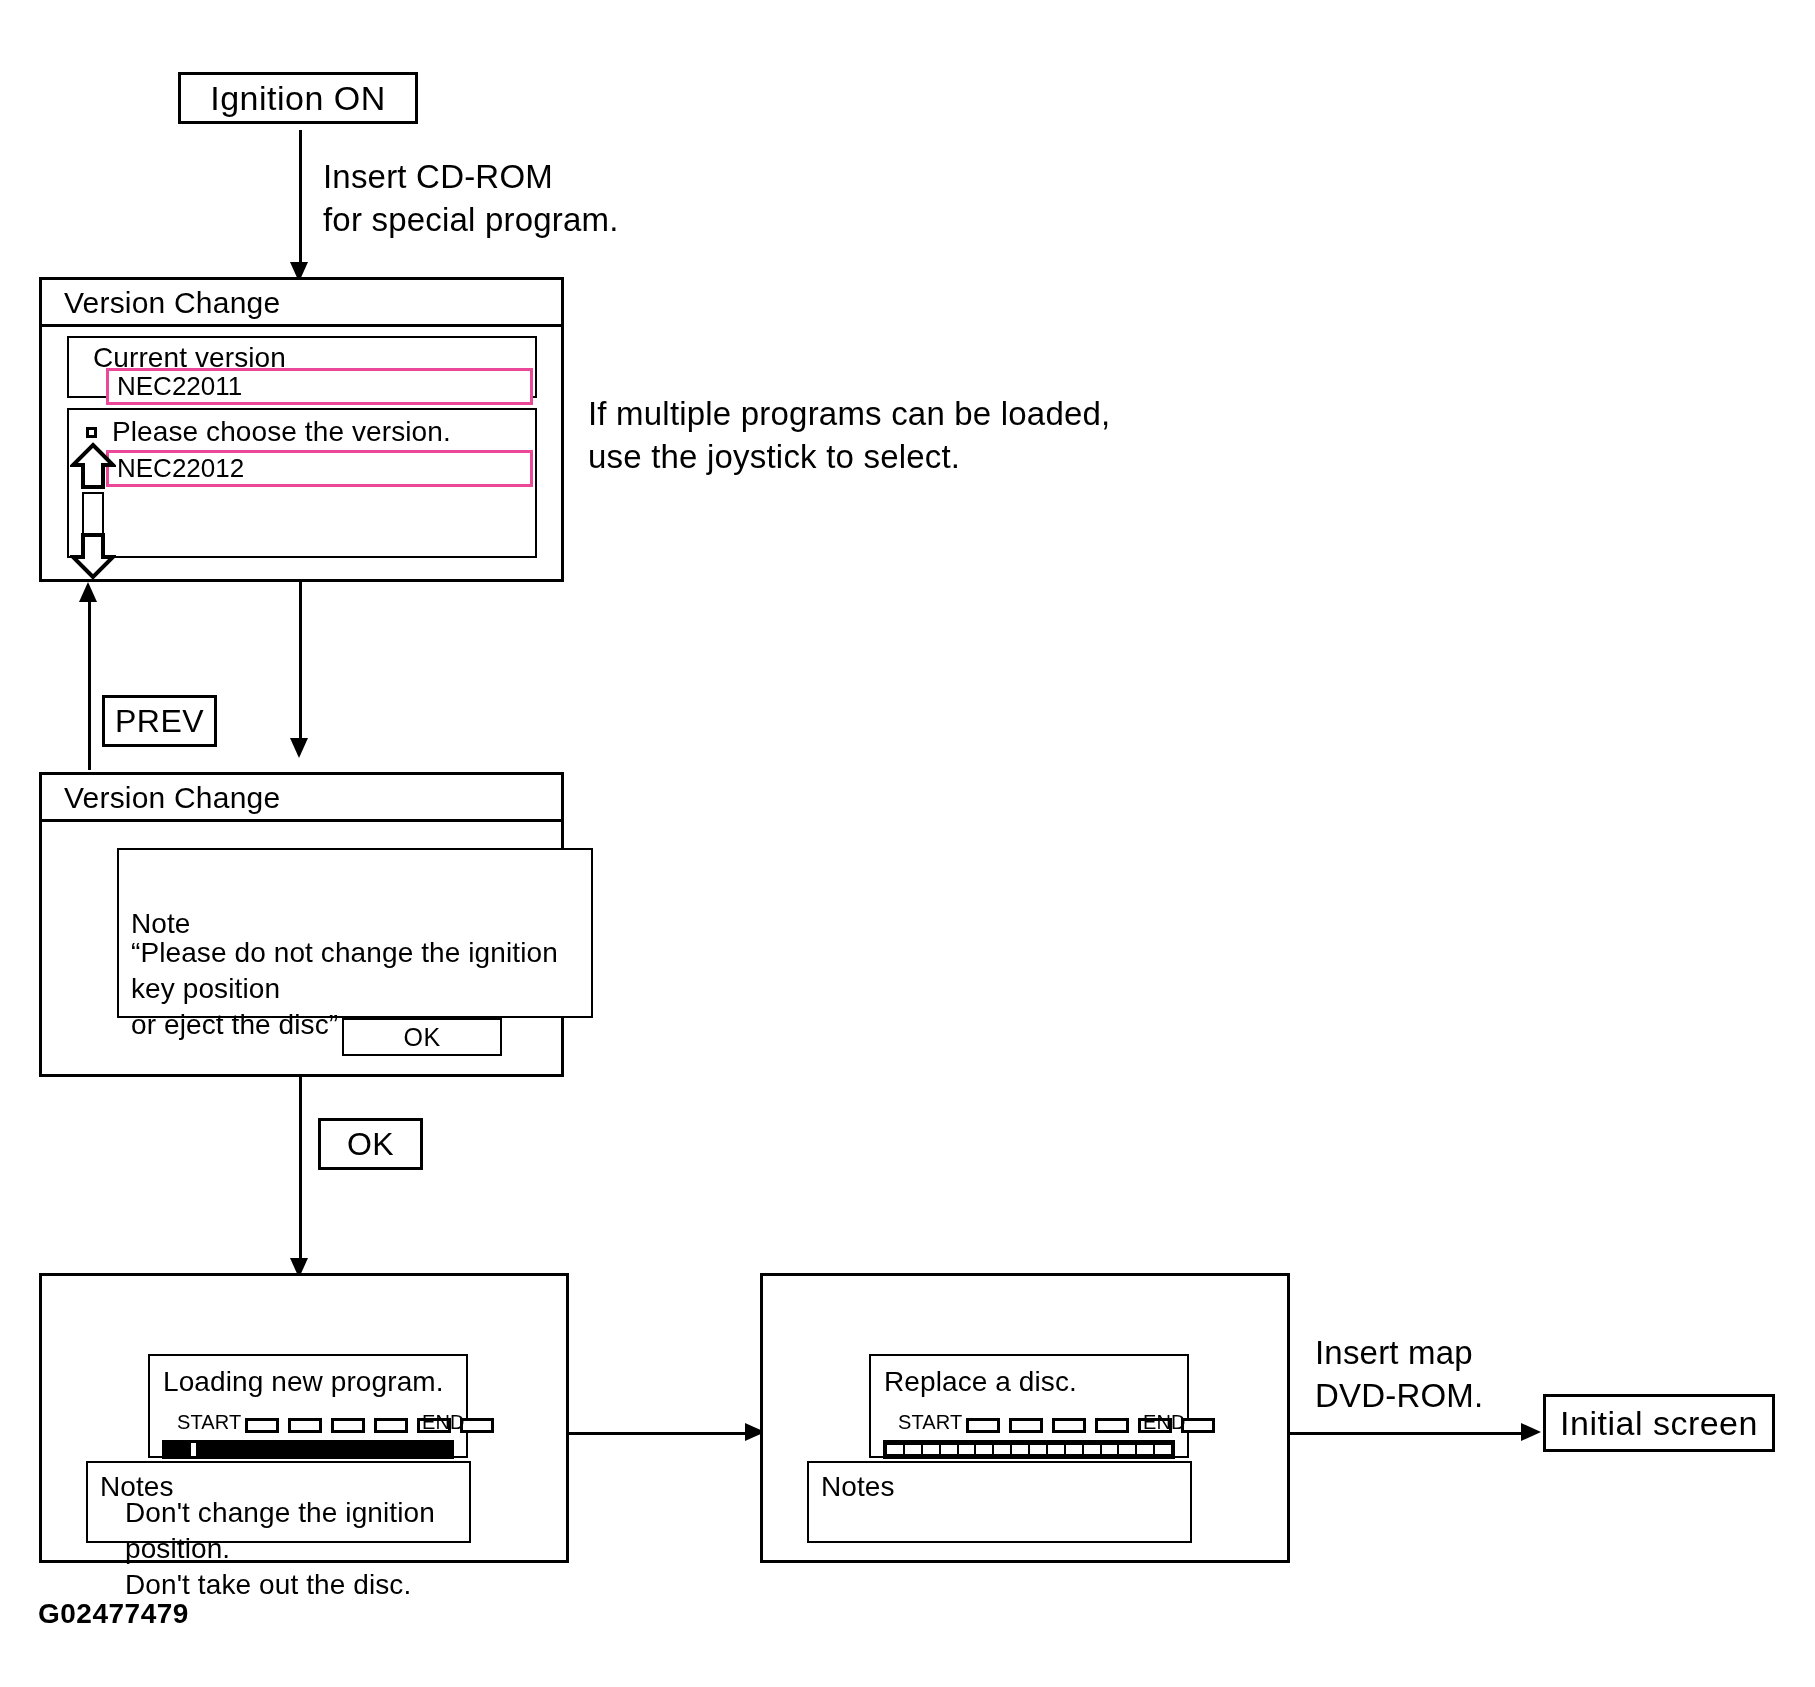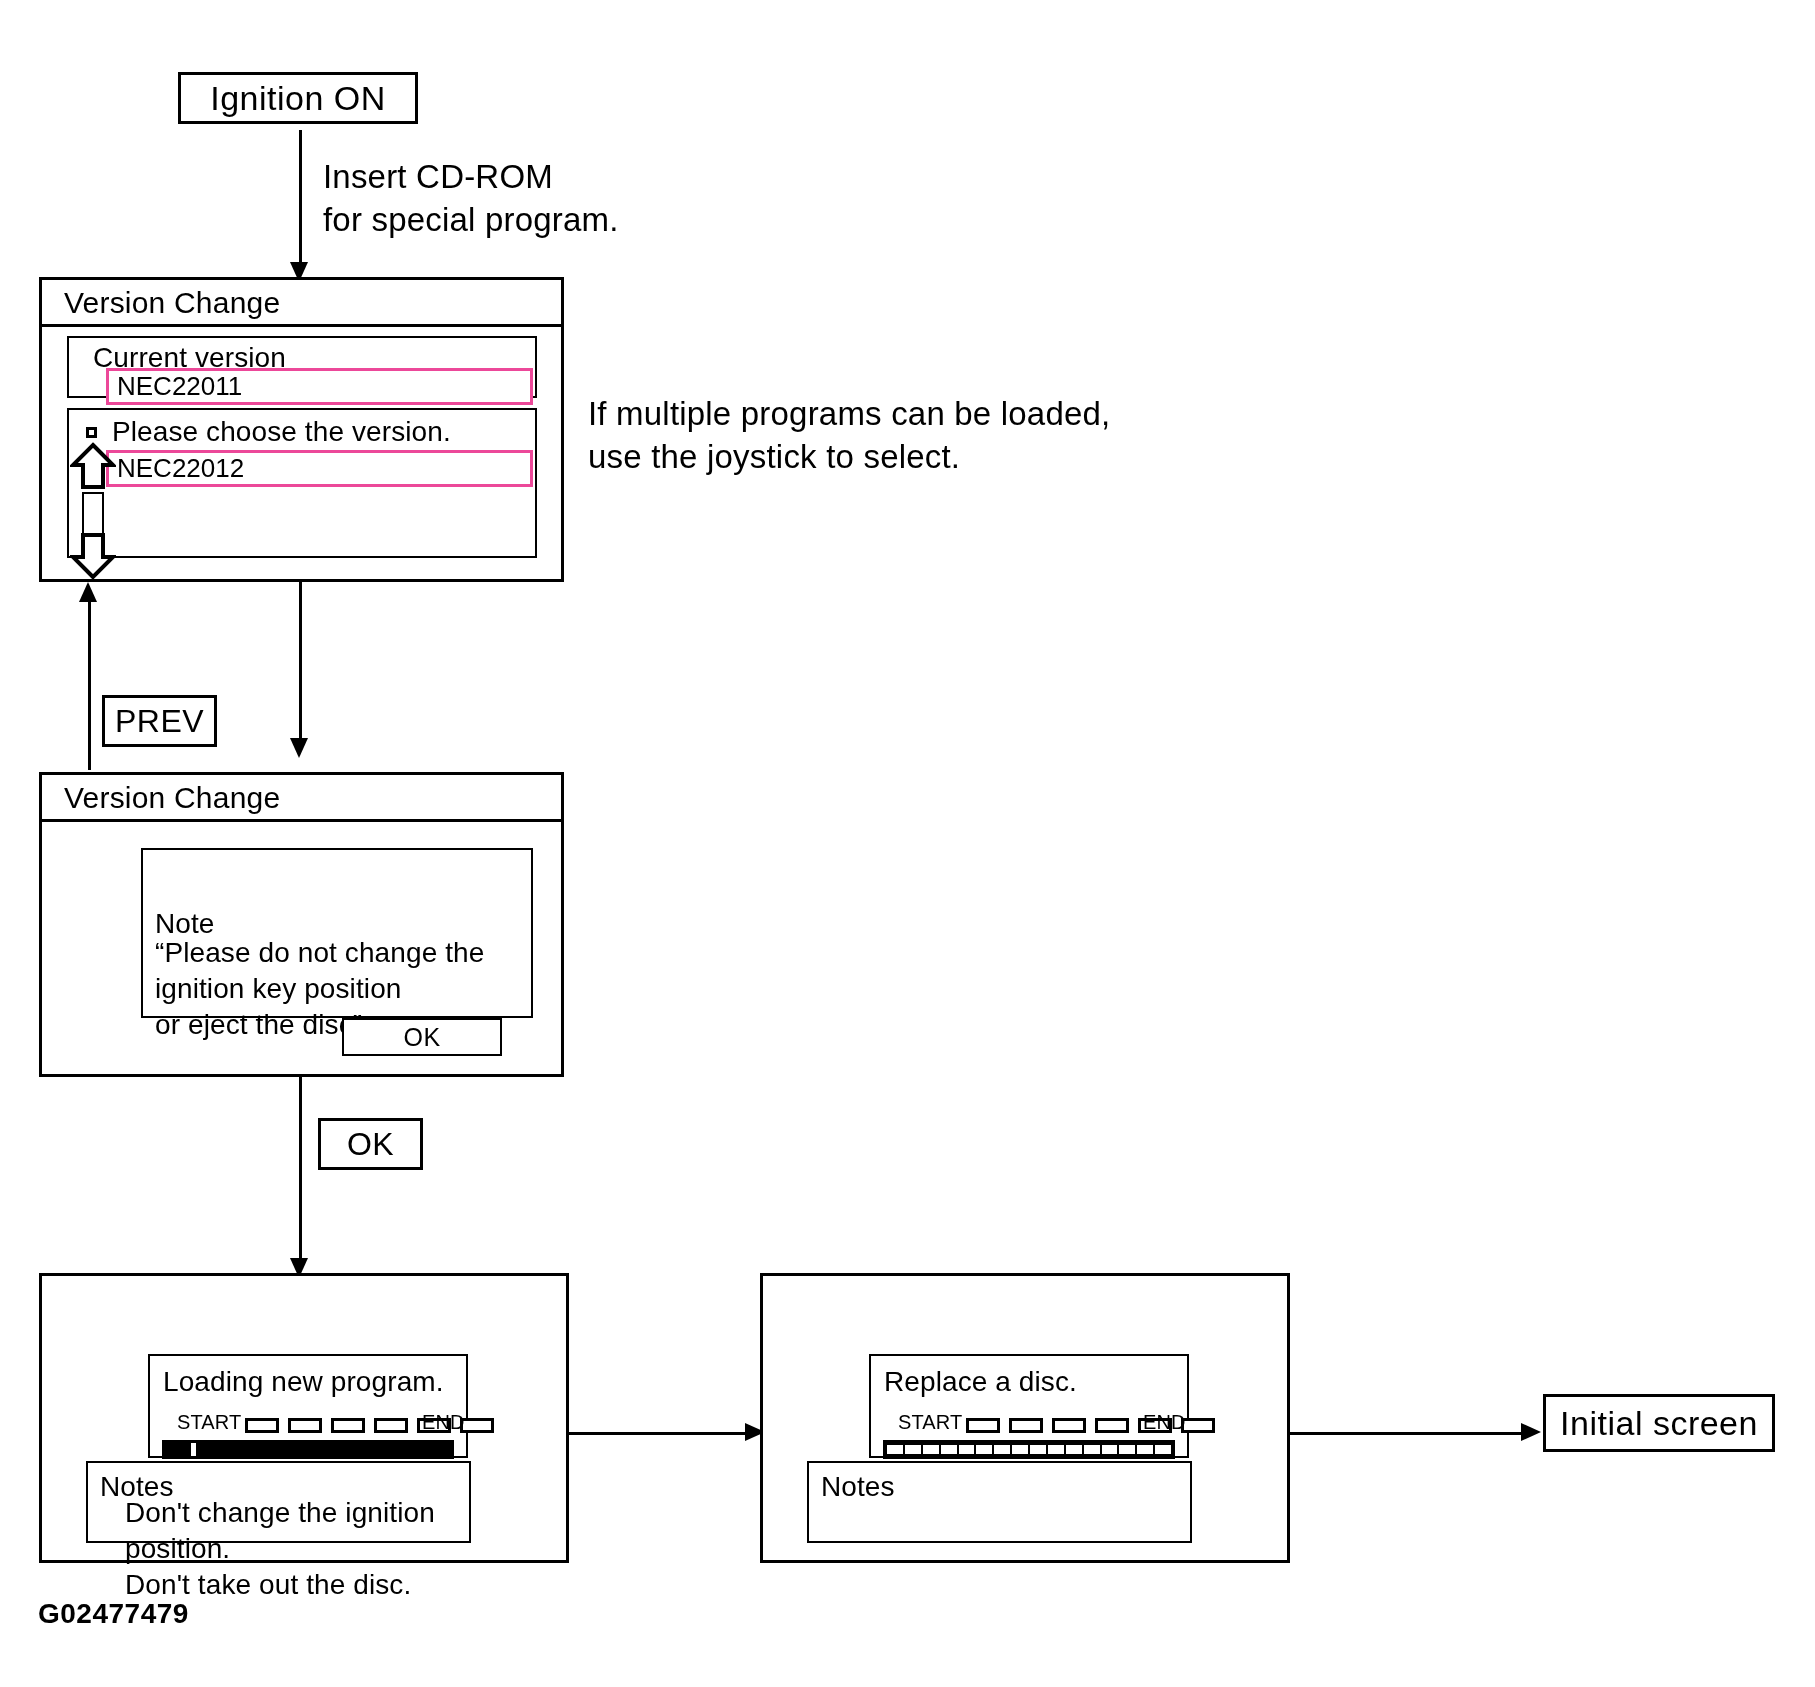--- a/index.html
+++ b/index.html
@@ -198,21 +198,21 @@
   </div>
 
   <div class="vline" style="left:299px; top:582px; height:160px;"></div>
   <div class="arrow-down" style="left:290px; top:738px;"></div>
 
 
   <div class="box" style="left:39px; top:772px; width:525px; height:305px;">
     <div class="panel-title">Version Change</div>
     <div class="title-rule" style="top:44px;"></div>
 
-    <div class="box thin" style="left:75px; top:73px; width:392px; height:170px;margin-left:24px;">
+    <div class="box thin" style="left:75px; top:73px; width:476px; height:170px;">
       <div class="scr-text" style="left:12px; top:56px;">Note</div>
       <div class="scr-text" style="left:12px; top:85px;">“Please do not change the ignition key position
 or eject the disc”</div>
     </div>
 
     <div class="box thin label-box" style="left:300px; top:243px; width:160px; height:38px; font-size:25px;">
       <span>OK</span>
     </div>
   </div>
 
@@ -291,20 +291,22 @@
 
     <div class="box thin" style="left:44px; top:185px; width:385px; height:82px;">
       <div class="scr-text" style="left:12px; top:6px;">Notes</div>
       <div class="scr-text" style="left:37px; top:32px;"></div>
     </div>
   </div>
 
   <div class="hline" style="left:1290px; top:1432px; width:235px;"></div>
   <div class="arrow-right" style="left:1521px; top:1423px;"></div>
 
+  <div class="ann" style="left:1315px; top:1332px;">Insert map
+DVD-ROM.</div>
 
   <div class="box label-box" style="left:1543px; top:1394px; width:232px; height:58px;">
     <span>Initial screen</span>
   </div>
 
   <div class="caption" style="left:38px; top:1598px;">G02477479</div>
 
 </div>
 
 </body></html>

